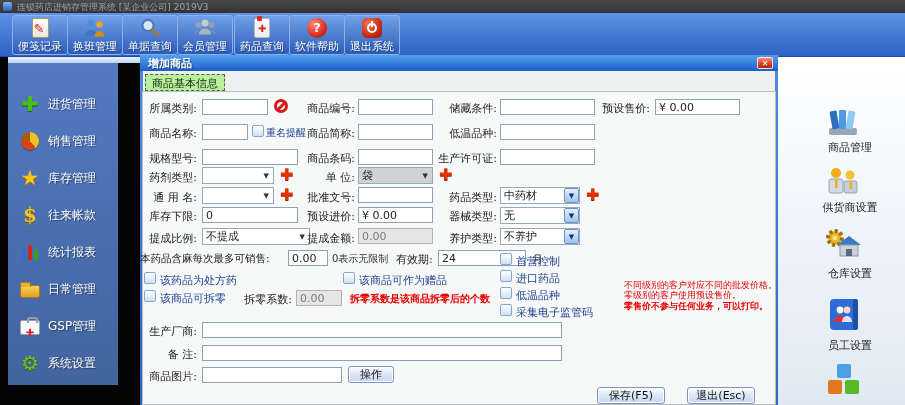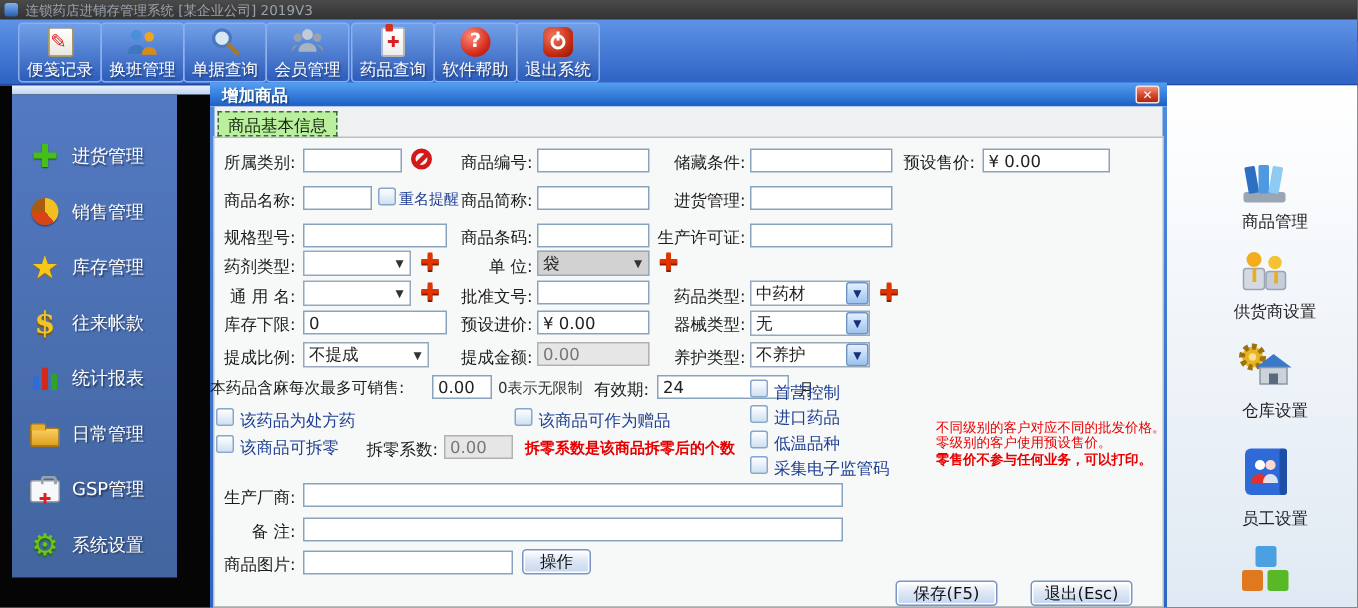--- a/index.html
+++ b/index.html
@@ -294,21 +294,21 @@
     <input class="inp" style="left: 360px; top: 44px; width: 95px;">
     <div class="lbl" style="left:455px;top:46px;width:55px">预设售价:</div>
     <input class="inp" style="left: 515px; top: 44px; width: 85px;" value="¥ 0.00">
 
     <div class="lbl" style="left:2px;top:71px;width:55px">商品名称:</div>
     <input class="inp" style="left: 62px; top: 69px; width: 46px;">
     <div class="chk" style="left:112px;top:70px"></div>
     <div class="chk-lbl" style="left:126px;top:71px;font-size:10px">重名提醒</div>
     <div class="lbl" style="left:160px;top:71px;width:55px">商品简称:</div>
     <input class="inp" style="left: 218px; top: 69px; width: 75px;">
-    <div class="lbl" style="left:295px;top:71px;width:62px">进货管理:</div>
+    <div class="lbl" style="left:295px;top:71px;width:62px">低温品种:</div>
     <input class="inp" style="left: 360px; top: 69px; width: 95px;">
 
     <div class="lbl" style="left:2px;top:96px;width:55px">规格型号:</div>
     <input class="inp" style="left: 62px; top: 94px; width: 96px;">
     <div class="lbl" style="left:160px;top:96px;width:55px">商品条码:</div>
     <input class="inp" style="left: 218px; top: 94px; width: 75px;">
     <div class="lbl" style="left:295px;top:96px;width:62px">生产许可证:</div>
     <input class="inp" style="left: 360px; top: 94px; width: 95px;">
 
     <div class="lbl" style="left:2px;top:115px;width:55px">药剂类型:</div>
@@ -341,21 +341,21 @@
     <input class="inp" style="left: 62px; top: 152px; width: 96px;" value="0">
     <div class="lbl" style="left:160px;top:154px;width:55px">预设进价:</div>
     <input class="inp" style="left: 218px; top: 152px; width: 75px;" value="¥ 0.00">
     <div class="lbl" style="left:295px;top:154px;width:62px">器械类型:</div>
     <div class="combo xp" style="left:360px;top:152px;width:80px">
         <span>无</span>
         <span class="arrbtn">▼</span>
       </div>
 
     <div class="lbl" style="left:2px;top:176px;width:55px">提成比例:</div>
-    <div class="combo" style="left:62px;top:173px;width:84px">
+    <div class="combo" style="left:62px;top:173px;width:108px">
         <span>不提成</span>
         <span class="arr">▼</span>
       </div>
     <div class="lbl" style="left:160px;top:176px;width:55px">提成金额:</div>
     <input class="inp" style="left: 218px; top: 173px; width: 75px;" disabled="" value="0.00">
     <div class="lbl" style="left:295px;top:176px;width:62px">养护类型:</div>
     <div class="combo xp" style="left:360px;top:173px;width:80px">
         <span>不养护</span>
         <span class="arrbtn">▼</span>
       </div>

